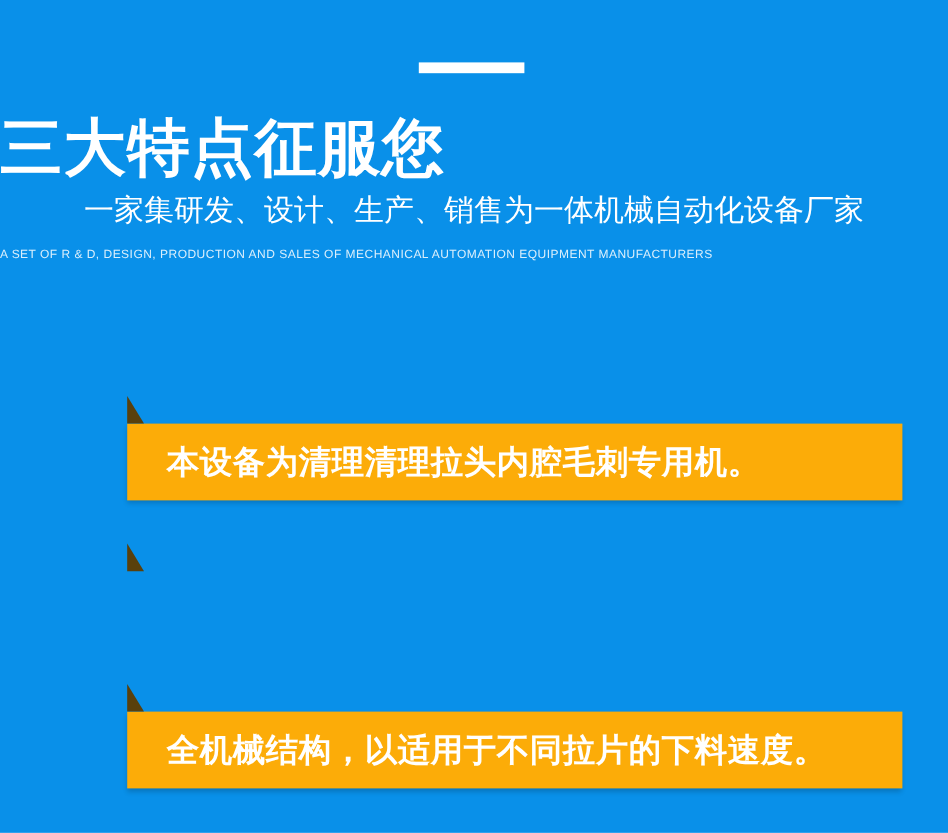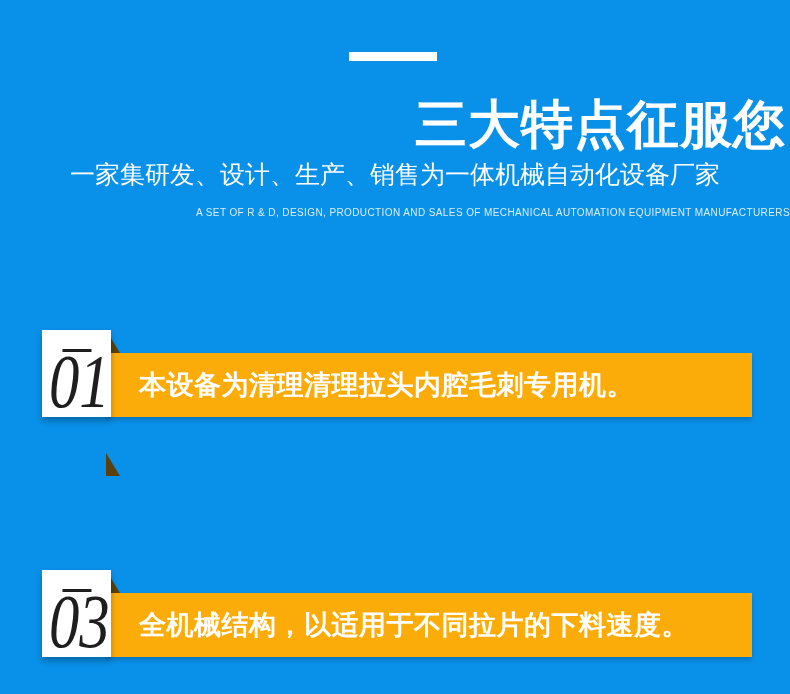--- a/index.html
+++ b/index.html
@@ -10,31 +10,31 @@
   .banner{
     position:relative;width:790px;height:694px;margin:0;
     background:var(--bg);overflow:hidden;
   }
   .top-dash{
     position:absolute;left:349px;top:52px;width:88px;height:9px;
     background:var(--white);
   }
   .title{
     position:absolute;left:0;right:4px;top:95px;margin:0;
-    text-align:right;color:var(--white);
+    text-align:left;color:var(--white);
     font-size:52px;line-height:58px;font-weight:bold;letter-spacing:1px;
   }
   .subtitle{
     position:absolute;left:0;right:0;top:162px;
     text-align:center;color:var(--white);
     font-size:25px;line-height:30px;font-weight:normal;letter-spacing:0px;font-family:Liberation Mono, monospace;
   }
   .subtitle-en{
     position:absolute;left:0;right:0;top:207px;
-    text-align:right;color:rgba(255,255,255,0.85);
+    text-align:left;color:rgba(255,255,255,0.85);
     font-size:10px;line-height:12px;letter-spacing:0.4px;
   }
   .feature-row{position:absolute;left:0;width:790px;height:87px;}
   .row-0{top:330px;}
   .row-1{top:453px;}
   .row-2{top:570px;}
   .bar{
     position:absolute;left:106px;top:23px;width:646px;height:64px;
     background:var(--accent);
     box-shadow:0 3px 4px rgba(0,0,0,0.18);
@@ -78,34 +78,26 @@
 
   <div class="subtitle">一家集研发、设计、生产、销售为一体机械自动化设备厂家</div>
 
   <div class="subtitle-en">A SET OF R &amp; D, DESIGN, PRODUCTION AND SALES OF MECHANICAL AUTOMATION EQUIPMENT MANUFACTURERS</div>
 
   <div class="feature-row row-0">
     <div class="bar">
       <span class="bar-text">本设备为清理清理拉头内腔毛刺专用机。</span>
     </div>
     <div class="fold"></div>
-    <div class="badge">
-      <div class="badge-dash"></div>
-      <div class="badge-number">01</div>
-    </div>
   </div>
 
   <div class="feature-row row-1">
     <div class="fold"></div>
   </div>
 
   <div class="feature-row row-2">
     <div class="bar">
       <span class="bar-text">全机械结构，以适用于不同拉片的下料速度。</span>
     </div>
     <div class="fold"></div>
-    <div class="badge">
-      <div class="badge-dash"></div>
-      <div class="badge-number">03</div>
-    </div>
   </div>
 
 </div>
 
 </body></html>

